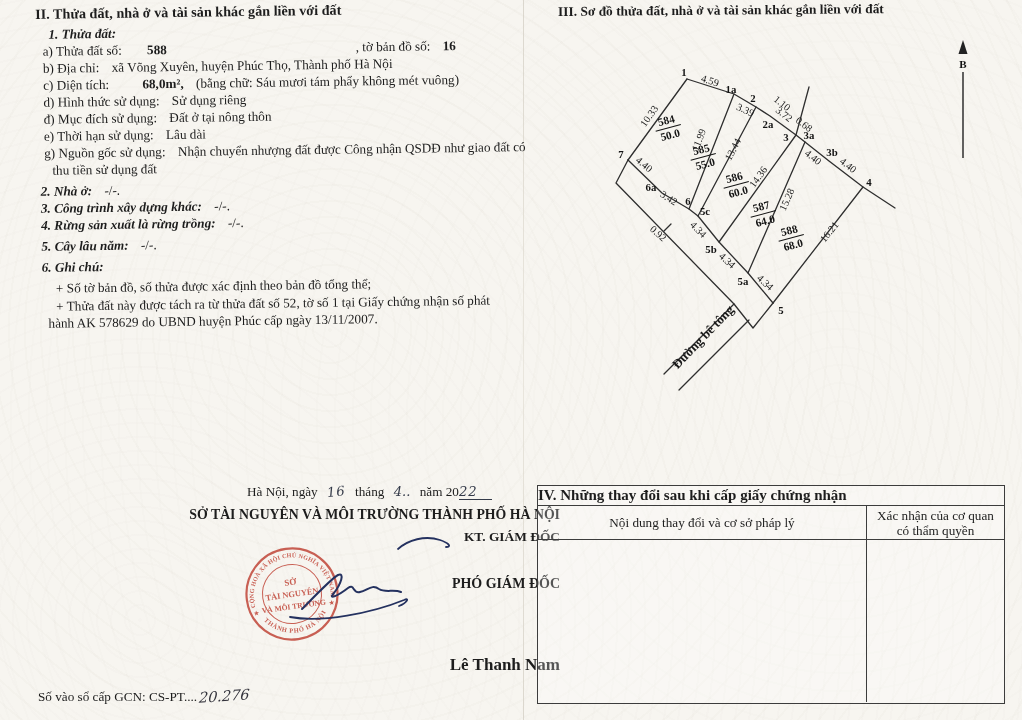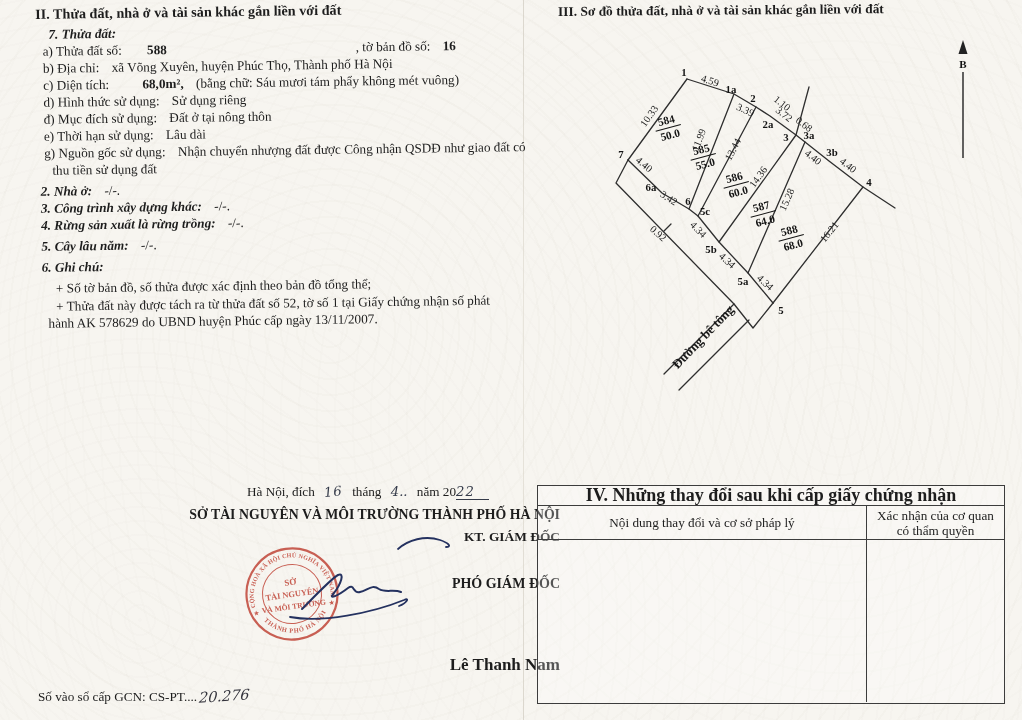--- a/index.html
+++ b/index.html
@@ -27,21 +27,21 @@
   
   .sig-center{position:absolute;left:100px;width:460px;text-align:right;white-space:nowrap;}
   .dateline{position:absolute;left:247px;top:484px;font-size:13.2px;white-space:nowrap;}
   .hw{font-family:"DejaVu Serif", serif;font-style:italic;color:#343a49;display:inline-block;}
   .hw-day{transform:rotate(-6deg);letter-spacing:1px;}
   .hw-year{letter-spacing:1px;border-bottom:1px solid #343a49;padding-right:14px;}
   .footer-line{position:absolute;left:38px;top:688px;font-size:13.2px;white-space:nowrap;}
   .hw-num{font-family:"DejaVu Serif", serif;font-style:italic;color:#33333c;display:inline-block;transform:rotate(-4deg) skewX(-8deg);font-size:14.5px;margin-left:2px;}
   
   .tbl{position:absolute;left:537px;top:485px;width:466px;height:217px;border:1.6px solid #3c3c3c;background:rgba(255,255,255,0.25);}
-  .tbl-title{height:19px;border-bottom:1.2px solid #3c3c3c;text-align:center;font-weight:bold;font-size:18px;line-height:19px;}
+  .tbl-title{height:19px;border-bottom:1.2px solid #3c3c3c;text-align:left;font-weight:bold;font-size:15px;line-height:19px;}
   .tbl-head{display:flex;height:33px;border-bottom:1.2px solid #3c3c3c;}
   .tbl-c1{width:328px;border-right:1.2px solid #3c3c3c;display:flex;align-items:center;justify-content:center;font-size:13.2px;}
   .tbl-c2{flex:1;display:flex;align-items:center;justify-content:center;text-align:center;font-size:13.2px;line-height:15px;padding:0 10px;}
   .tbl-body{display:flex;height:162px;}
   .tbl-b1{width:328px;border-right:1.2px solid #3c3c3c;}
   svg{position:absolute;left:0;top:0;pointer-events:none;}
   svg text{font-family:"Liberation Serif", serif;}
   .dimtxt{font-size:10.3px;fill:#222;}
   .pttxt{font-size:10.8px;font-weight:bold;fill:#141414;}
   .fractxt{font-size:11.2px;font-weight:bold;fill:#141414;}
@@ -50,21 +50,21 @@
   .stamp-t{fill:#c24b3e;font-weight:bold;}
 </style>
 </head>
 <body>
 
 <div class="wm"></div>
 <div class="fold"></div>
 
 <div class="col-left">
   <div class="ln title2" style="top:4px;left:5px;">II. Thửa đất, nhà ở và tài sản khác gắn liền với đất</div>
-  <div class="ln bi" style="top:25px;left:18px;">7. Thửa đất:</div>
+  <div class="ln bi" style="top:25px;left:18px;">1. Thửa đất:</div>
   <div class="ln" style="top:42px;left:12px;">
     <span>a) Thửa đất số:</span>
     <span class="b" style="margin-left:22px;">588</span>
     <span style="position:absolute;left:313px;">, tờ bản đồ số:</span>
     <span class="b" style="position:absolute;left:400px;">16</span>
   </div>
   <div class="ln" style="top:59px;left:12px;">
     <span>b) Địa chỉ:</span>
     <span class="v">xã Võng Xuyên, huyện Phúc Thọ, Thành phố Hà Nội</span>
   </div>
@@ -108,21 +108,21 @@
   </div>
   <div class="ln bi" style="top:258px;left:8px;">6. Ghi chú:</div>
   <div class="ln" style="top:279px;left:22px;">+ Số tờ bản đồ, số thửa được xác định theo bản đồ tổng thể;</div>
   <div class="ln" style="top:297px;left:22px;">+ Thửa đất này được tách ra từ thửa đất số 52, tờ số 1 tại Giấy chứng nhận số phát</div>
   <div class="ln" style="top:314px;left:14px;">hành AK 578629 do UBND huyện Phúc cấp ngày 13/11/2007.</div>
 </div>
 
 <div class="col3-title">III. Sơ đồ thửa đất, nhà ở và tài sản khác gắn liền với đất</div>
 
 <div class="dateline">
-  <span>Hà Nội, đích</span>
+  <span>Hà Nội, ngày</span>
   <span class="hw hw-day" style="margin:0 6px;">16</span>
   <span>tháng</span>
   <span class="hw" style="margin:0 6px;">4..</span>
   <span>năm 20</span><span class="hw hw-year">22</span>
 </div>
 <div class="sig-center b" style="top:507px;font-size:13.8px;">SỞ TÀI NGUYÊN VÀ MÔI TRƯỜNG THÀNH PHỐ HÀ NỘI</div>
 <div class="sig-center b" style="top:529px;font-size:13.4px;">KT. GIÁM ĐỐC</div>
 <div class="sig-center b" style="top:576px;font-size:14px;">PHÓ GIÁM ĐỐC</div>
 <div class="sig-center b" style="top:655px;font-size:17px;">Lê Thanh Nam</div>
 

